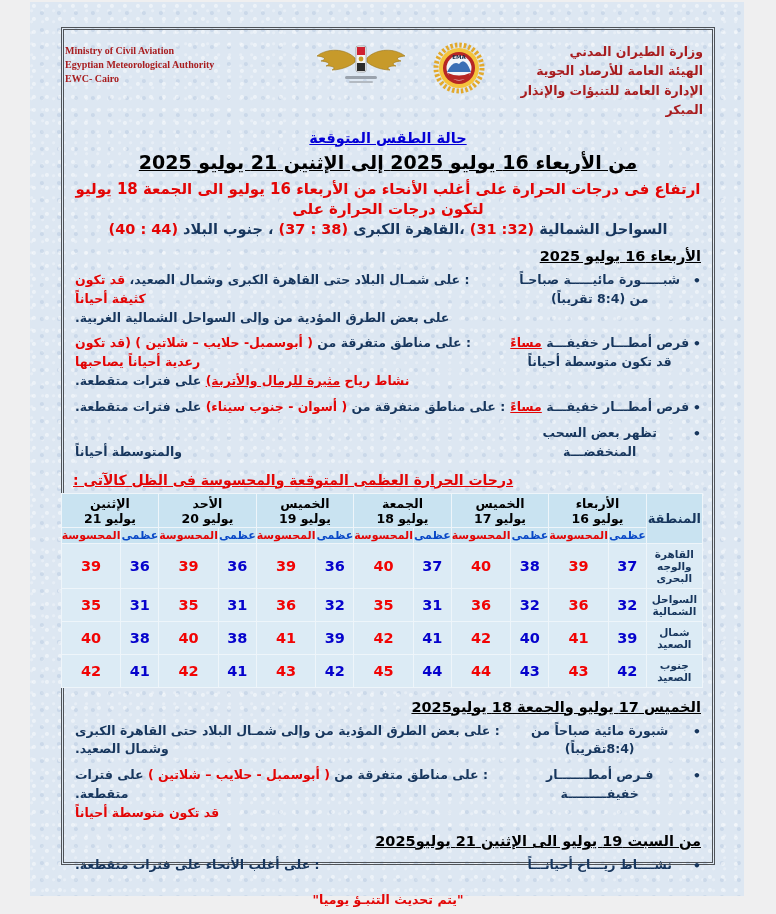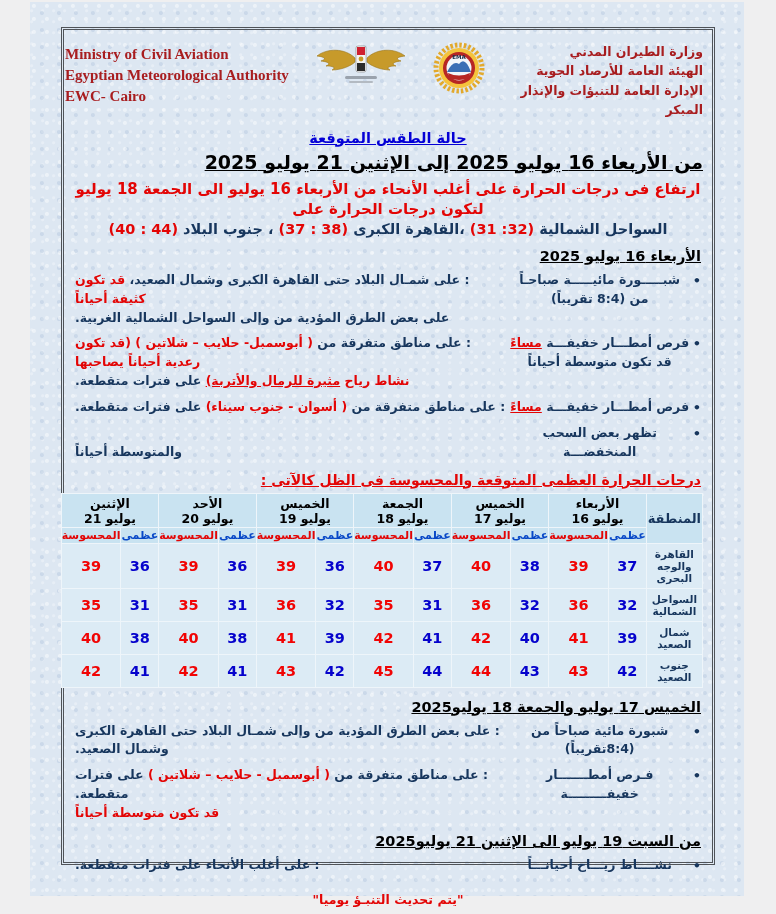--- a/index.html
+++ b/index.html
@@ -19,46 +19,46 @@
   }
   .frame{
     position:absolute;left:31px;top:25px;width:654px;height:838px;
     border:3px double #4f5358;box-sizing:border-box;
     padding:10px 9px 0 9px;direction:rtl;
   }
   
   .hdr{display:flex;direction:rtl;align-items:flex-start;}
   .hdr-ar{width:218px;flex:none;color:#a81d1f;font-weight:bold;font-size:12.5px;
     text-align:right;line-height:1.55;padding-top:2px;}
-  .hdr-en{width:250px;flex:none;color:#a81d1f;font-weight:bold;font-size:15px;
+  .hdr-en{width:250px;flex:none;color:#a81d1f;font-weight:bold;font-size:10px;
     text-align:left;line-height:1.4;direction:ltr;
     font-family:"Liberation Serif","DejaVu Serif",serif;padding-top:4px;}
   .hdr-logos{flex:1;display:flex;direction:ltr;justify-content:center;gap:26px;align-items:flex-start;padding-top:2px;}
   
   .doc-title{text-align:center;color:#0400d6;font-weight:bold;font-size:14.5px;
     text-decoration:underline;margin-top:10px;}
-  .date-range{color:#000;font-weight:bold;font-size:19px;
+  .date-range{text-align:center;color:#000;font-weight:bold;font-size:19px;
     text-decoration:underline;margin-top:5px;}
   .alert1,.alert2{text-align:center;color:#e30505;font-weight:bold;font-size:15px;margin-top:6px;line-height:1.35;}
   .alert2{margin-top:0;}
   .alert3{text-align:center;color:#17365d;font-weight:bold;font-size:14.5px;margin-top:2px;}
   
   .section-heading{color:#000;font-weight:bold;font-size:14.5px;text-decoration:underline;
     margin:11px 2px 0 0;text-align:right;}
   .bullet{display:flex;direction:rtl;margin:7px 2px 0 2px;align-items:flex-start;}
   .bullet .dot{flex:none;color:#17365d;font-weight:bold;font-size:13px;line-height:1.5;}
   .blabel{flex:none;width:186px;color:#17365d;font-weight:bold;font-size:12.5px;
     line-height:1.5;text-align:center;}
   .bcontent{flex:1;color:#17365d;font-weight:bold;font-size:12.5px;line-height:1.5;text-align:left;}
   .seg-red{color:#e30505;}
   .seg-redu{color:#e30505;text-decoration:underline;}
   .ltr{direction:ltr;unicode-bidi:embed;}
   
   .tbl-title{color:#e30505;font-weight:bold;font-size:14px;text-decoration:underline;
-    margin:10px 2px 0 0;text-align:right;}
+    margin:10px 2px 0 0;text-align:left;}
   table.temps{width:100%;border-collapse:collapse;margin-top:5px;direction:rtl;
     border:1px solid #8fb0c6;}
   table.temps th,table.temps td{border:1px solid #eef5fa;box-sizing:border-box;}
   .th-day{background:#c9e3f1;color:#000000;font-weight:bold;font-size:12.5px;padding:2px 0 1px;}
   .th-day .day-date{direction:ltr;font-size:12.5px;}
   .th-region{background:#c9e3f1;color:#17365d;font-weight:bold;font-size:13px;width:15.5%;}
   .th-max{background:#c9e3f1;color:#0747c7;font-weight:bold;font-size:11px;padding:1px 0;}
   .th-felt{background:#c9e3f1;color:#e30505;font-weight:bold;font-size:11px;padding:1px 0;}
   .td-region{background:#dcebf5;color:#17365d;font-weight:bold;font-size:10.5px;text-align:center;padding:4px 1px;}
   .td-max{background:#dcebf5;color:#0502cc;font-weight:bold;font-size:14.5px;text-align:center;height:24px;}

